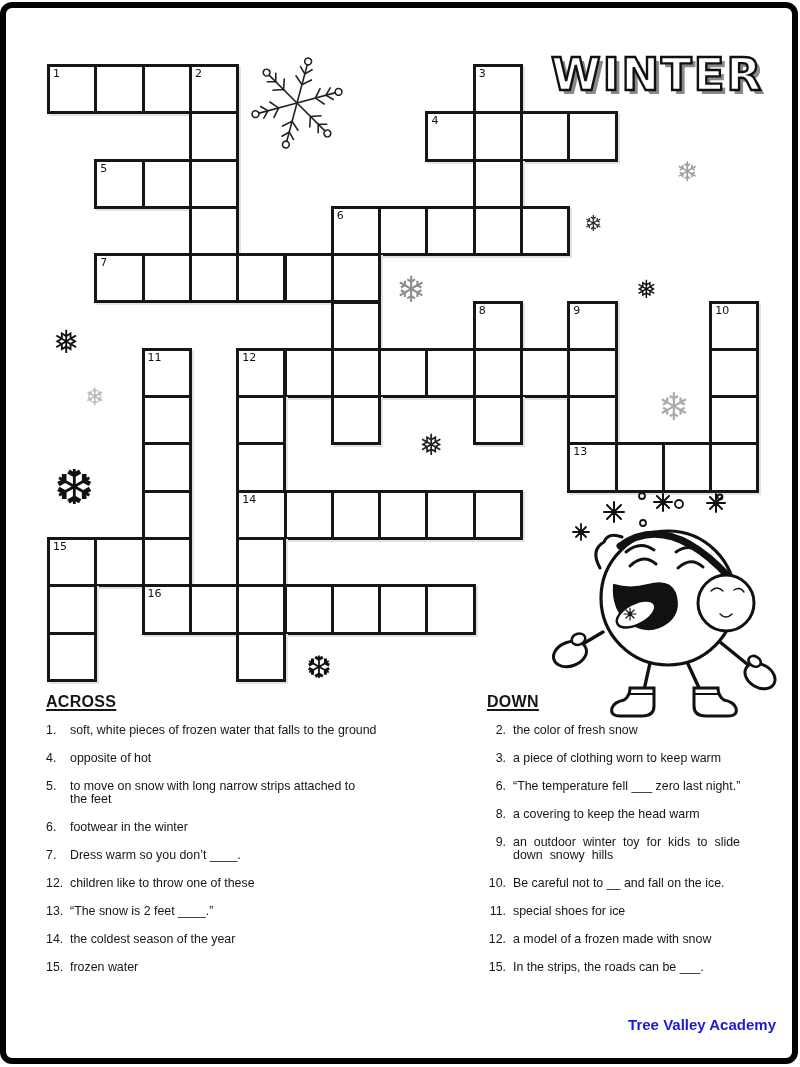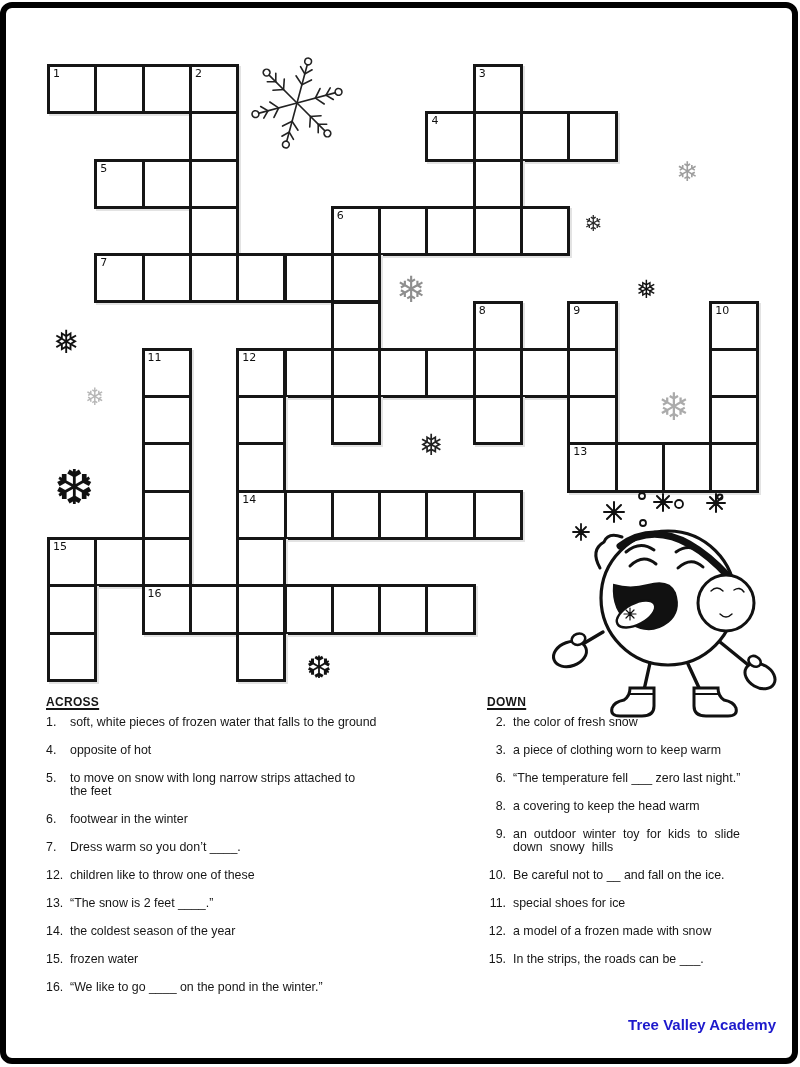--- a/index.html
+++ b/index.html
@@ -23,21 +23,21 @@
            font-family:"DejaVu Sans",sans-serif;color:#111;}
 
   
   .snowflake{position:absolute;line-height:1;font-family:"DejaVu Sans",sans-serif;
              user-select:none;}
   .big-flake{position:absolute;}
   .snowman{position:absolute;}
 
   
   .clues{position:absolute;top:694px;}
-  .clues h2{margin:0 0 6px 0;font-size:12px;line-height:16px;font-weight:bold;
+  .clues h2{margin:0 0 14px 0;font-size:16px;line-height:16px;font-weight:bold;
             letter-spacing:.3px;text-decoration:underline;
             text-decoration-thickness:2px;text-underline-offset:2px;}
   .clue{display:flex;margin-bottom:15px;font-size:12.4px;line-height:13px;}
   .clue-num{flex:none;width:20px;margin-right:4px;}
   .down-col .clue-num{width:19px;margin-right:7px;text-align:right;}
   .clue-text{flex:1;white-space:pre-line;}
   .clue.spread .clue-text{word-spacing:3.6px;}
   .across-col{left:46px;width:360px;}
   .down-col{left:487px;width:302px;}
 
@@ -45,20 +45,21 @@
   .footer{position:absolute;right:24px;top:1016px;font-size:15px;font-weight:bold;
           font-family:"Liberation Sans",sans-serif;}
 </style>
 </head>
 <body>
 
 <div class="sheet">
 
   <div class="frame"></div>
 
+  <h1 class="title">WINTER</h1>
 
   <svg class="big-flake" style="left:247px;top:53px" width="100" height="100" viewBox="0 0 100 100">
     <defs>
       <g id="sfarm" stroke="#222" stroke-width="1.6" fill="none" stroke-linecap="round">
         <line x1="50" y1="50" x2="50" y2="7"></line>
         <path d="M 42,24 L 50,31 L 58,24"></path>
         <path d="M 44,14 L 50,20 L 56,14"></path>
         <circle cx="50" cy="7" r="3.4" fill="#fff"></circle>
       </g>
     </defs>
@@ -289,24 +290,20 @@
         <div class="clue">
           <span class="clue-num">14.</span>
           <span class="clue-text">the coldest season of the year</span>
         </div>
 
         <div class="clue">
           <span class="clue-num">15.</span>
           <span class="clue-text">frozen water</span>
         </div>
 
-        <div class="clue">
-          <span class="clue-num">16.</span>
-          <span class="clue-text">“We like to go ____ on the pond in the winter.”</span>
-        </div>
       </div>
   </section>
 
   <section class="clues down-col">
     <h2>DOWN</h2>
     <div>
 
         <div class="clue">
           <span class="clue-num">2.</span>
           <span class="clue-text">the color of fresh snow</span>

